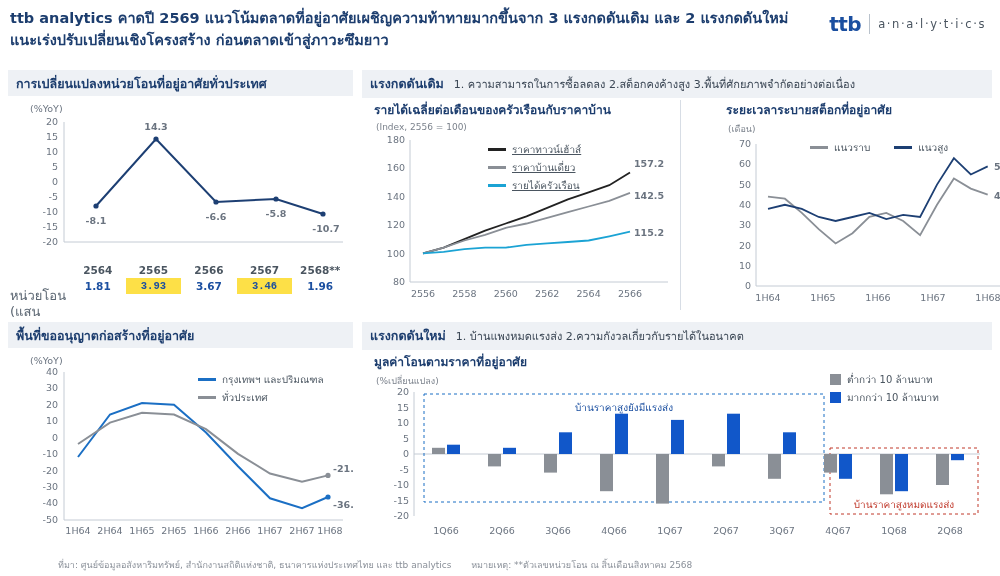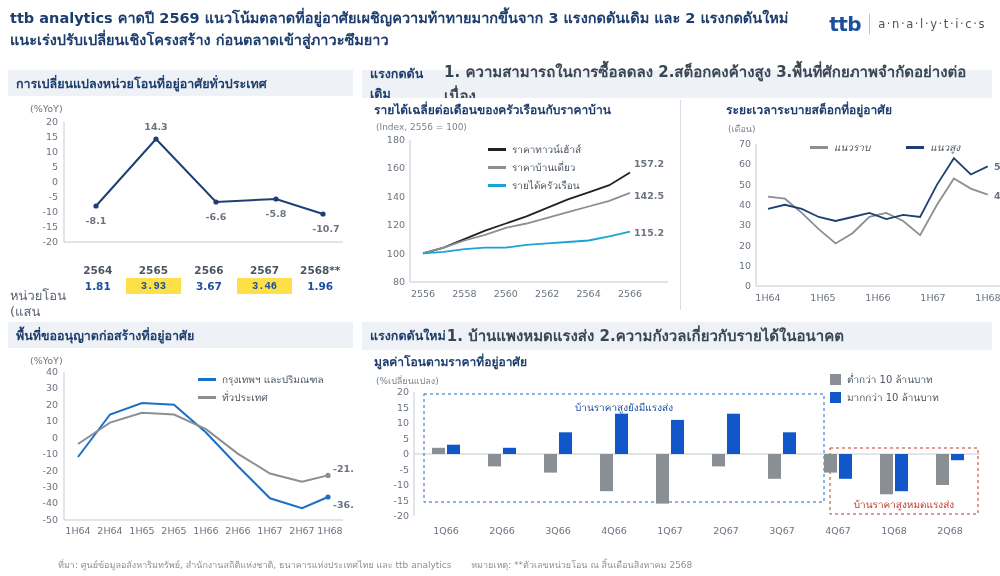--- a/index.html
+++ b/index.html
@@ -19,21 +19,21 @@
   }
   .brand { position:absolute; right:14px; top:12px; display:flex; align-items:center; gap:8px; }
   .brand-logo { font-size:20px; font-weight:bold; color:#1b4fa0; letter-spacing:-0.5px; }
   .brand-bar { width:1px; height:20px; background:#b9c2cc; }
   .brand-sub { font-size:11.5px; color:#4a5560; letter-spacing:1.6px; }
   .band {
     position:absolute; background:#eef1f5; height:28px;
     display:flex; align-items:center; padding-left:8px;
   }
   .band .bt { font-size:12.5px; font-weight:bold; color:#1c3d6e; }
-  .band .bs { font-size:15px; color:#3a4654; margin-left:1px;font-weight:bold; }
+  .band .bs { font-size:11px; color:#3a4654; margin-left:10px; }
 
   .card { position:absolute; background:#ffffff; }
   .axis-label { font-size:9.5px; fill:#6b7480; }
   .tick { font-size:9.5px; fill:#6b7480; }
 
   .sub-head { font-size:12px; font-weight:bold; color:#1c3d6e; }
   .sub-unit { font-size:9px; color:#7b828c; }
 
   .tbl { position:absolute; }
   .tbl table { border-collapse:collapse; font-size:10.5px; }
@@ -208,21 +208,21 @@
     <text class="tick" x="266" y="106" fill="#1ba3d4" font-weight="bold">115.2</text>
     <g>
       <text class="tick" x="55" y="167" text-anchor="middle">2556</text>
       <text class="tick" x="96.4" y="167" text-anchor="middle">2558</text>
       <text class="tick" x="137.8" y="167" text-anchor="middle">2560</text>
       <text class="tick" x="179.2" y="167" text-anchor="middle">2562</text>
       <text class="tick" x="220.6" y="167" text-anchor="middle">2564</text>
       <text class="tick" x="262" y="167" text-anchor="middle">2566</text>
     </g>
   </svg>
-  <div class="legend" style="left:120px; top:44px;">
+  <div class="legend" style="left:120px; top:44px;text-decoration:underline;">
     <div class="li">
       <span class="sw" style="background:#222222"></span>
       <span>ราคาทาวน์เฮ้าส์</span>
     </div>
     <div class="li">
       <span class="sw" style="background:#8a8f96"></span>
       <span>ราคาบ้านเดี่ยว</span>
     </div>
     <div class="li">
       <span class="sw" style="background:#1ba3d4"></span>
@@ -255,21 +255,21 @@
     <text class="tick" x="274" y="36" fill="#2b2b2b" font-weight="bold" font-size="12">59</text>
     <text class="tick" x="274" y="65" fill="#2b2b2b" font-weight="bold" font-size="12">45</text>
     <g>
       <text class="tick" x="48" y="167" text-anchor="middle">1H64</text>
       <text class="tick" x="103" y="167" text-anchor="middle">1H65</text>
       <text class="tick" x="158" y="167" text-anchor="middle">1H66</text>
       <text class="tick" x="213" y="167" text-anchor="middle">1H67</text>
       <text class="tick" x="268" y="167" text-anchor="middle">1H68</text>
     </g>
   </svg>
-  <div class="legend" style="left:90px; top:42px; display:flex; gap:36px;font-style:italic;">
+  <div class="legend" style="left:90px; top:42px; display:flex; gap:24px;">
     <div class="li">
       <span class="sw" style="background:#8a8f96"></span>
       <span>แนวราบ</span>
     </div>
     <div class="li">
       <span class="sw" style="background:#1d3f73"></span>
       <span>แนวสูง</span>
     </div>
   </div>
 </div>

